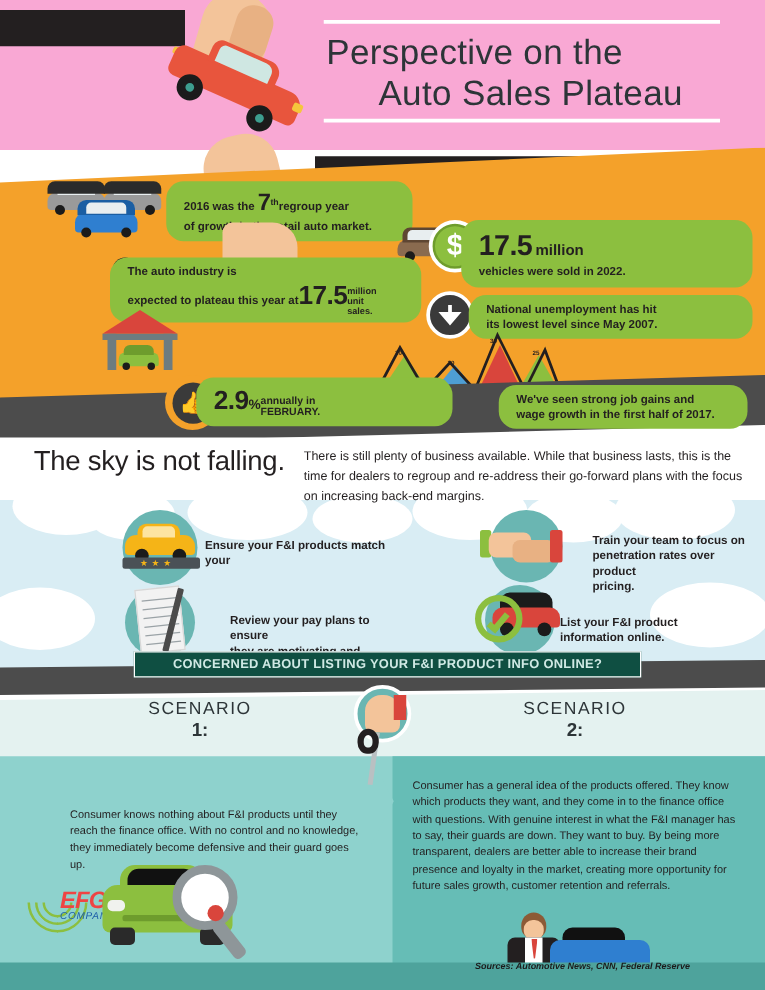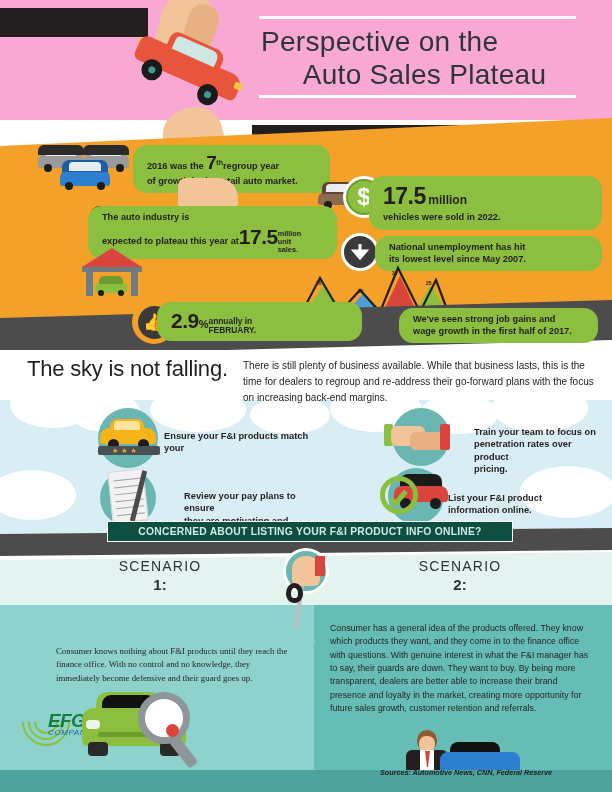--- a/index.html
+++ b/index.html
@@ -284,21 +284,21 @@
     position:absolute; text-align:center; font-size:14px; color:#2d3538;
     letter-spacing:1.2px; line-height:1.25; font-weight:300;
   }
   .scen-label b { font-size:15px; font-weight:bold; letter-spacing:0; }
   #scenlbl-1 { left:60px; top:558px; width:200px; }
   #scenlbl-2 { left:360px; top:558px; width:200px; }
 
   .scen-text {
     position:absolute; font-size:8.8px; color:#231f20; line-height:1.52;
   }
-  #scen-txt-1 { left:56px; top:645px; width:235px;font-family:Liberation Serif, serif; }
+  #scen-txt-1 { left:56px; top:645px; width:235px; }
   #scen-txt-2 { left:330px; top:622px; width:265px; }
 
   
   .keycircle {
     position:absolute; left:283px; top:548px; width:46px; height:46px;
     border-radius:50%; background:#6ab6b2; border:3px solid #ffffff;
   }
   .key-hand {
     position:absolute; left:292px; top:556px; width:28px; height:30px;
     background:#f3c49a; border-radius:13px 13px 6px 6px;
@@ -313,21 +313,21 @@
     background:#4ea39c;
   }
   .efg { position:absolute; left:22px; top:694px; width:110px; height:56px; }
   .efg .arcs { position:absolute; left:0; top:0; width:70px; height:56px; }
   .efg .arc {
     position:absolute; border:2px solid #8cbf3f; border-radius:50%;
     border-right-color:transparent; border-top-color:transparent;
   }
   .efg .name {
     position:absolute; left:26px; top:16px; font-size:19px; font-weight:bold;
-    font-style:italic; color:#15803d; letter-spacing:-.6px;
+    font-style:italic; color:#ef4444; letter-spacing:-.6px;
   }
   .efg .sub {
     position:absolute; left:26px; top:34px; font-size:8px; font-style:italic;
     color:#1f5fa9; letter-spacing:.6px;
   }
   .efg .reg { position:absolute; left:74px; top:15px; font-size:5px; color:#1f5fa9; }
 
   
   .gcar { position:absolute; left:82px; top:690px; width:110px; height:70px; }
   .gcar .body { position:absolute; left:0; top:18px; width:104px; height:38px; background:#8cbf3f; border-radius:12px 12px 6px 6px; }

